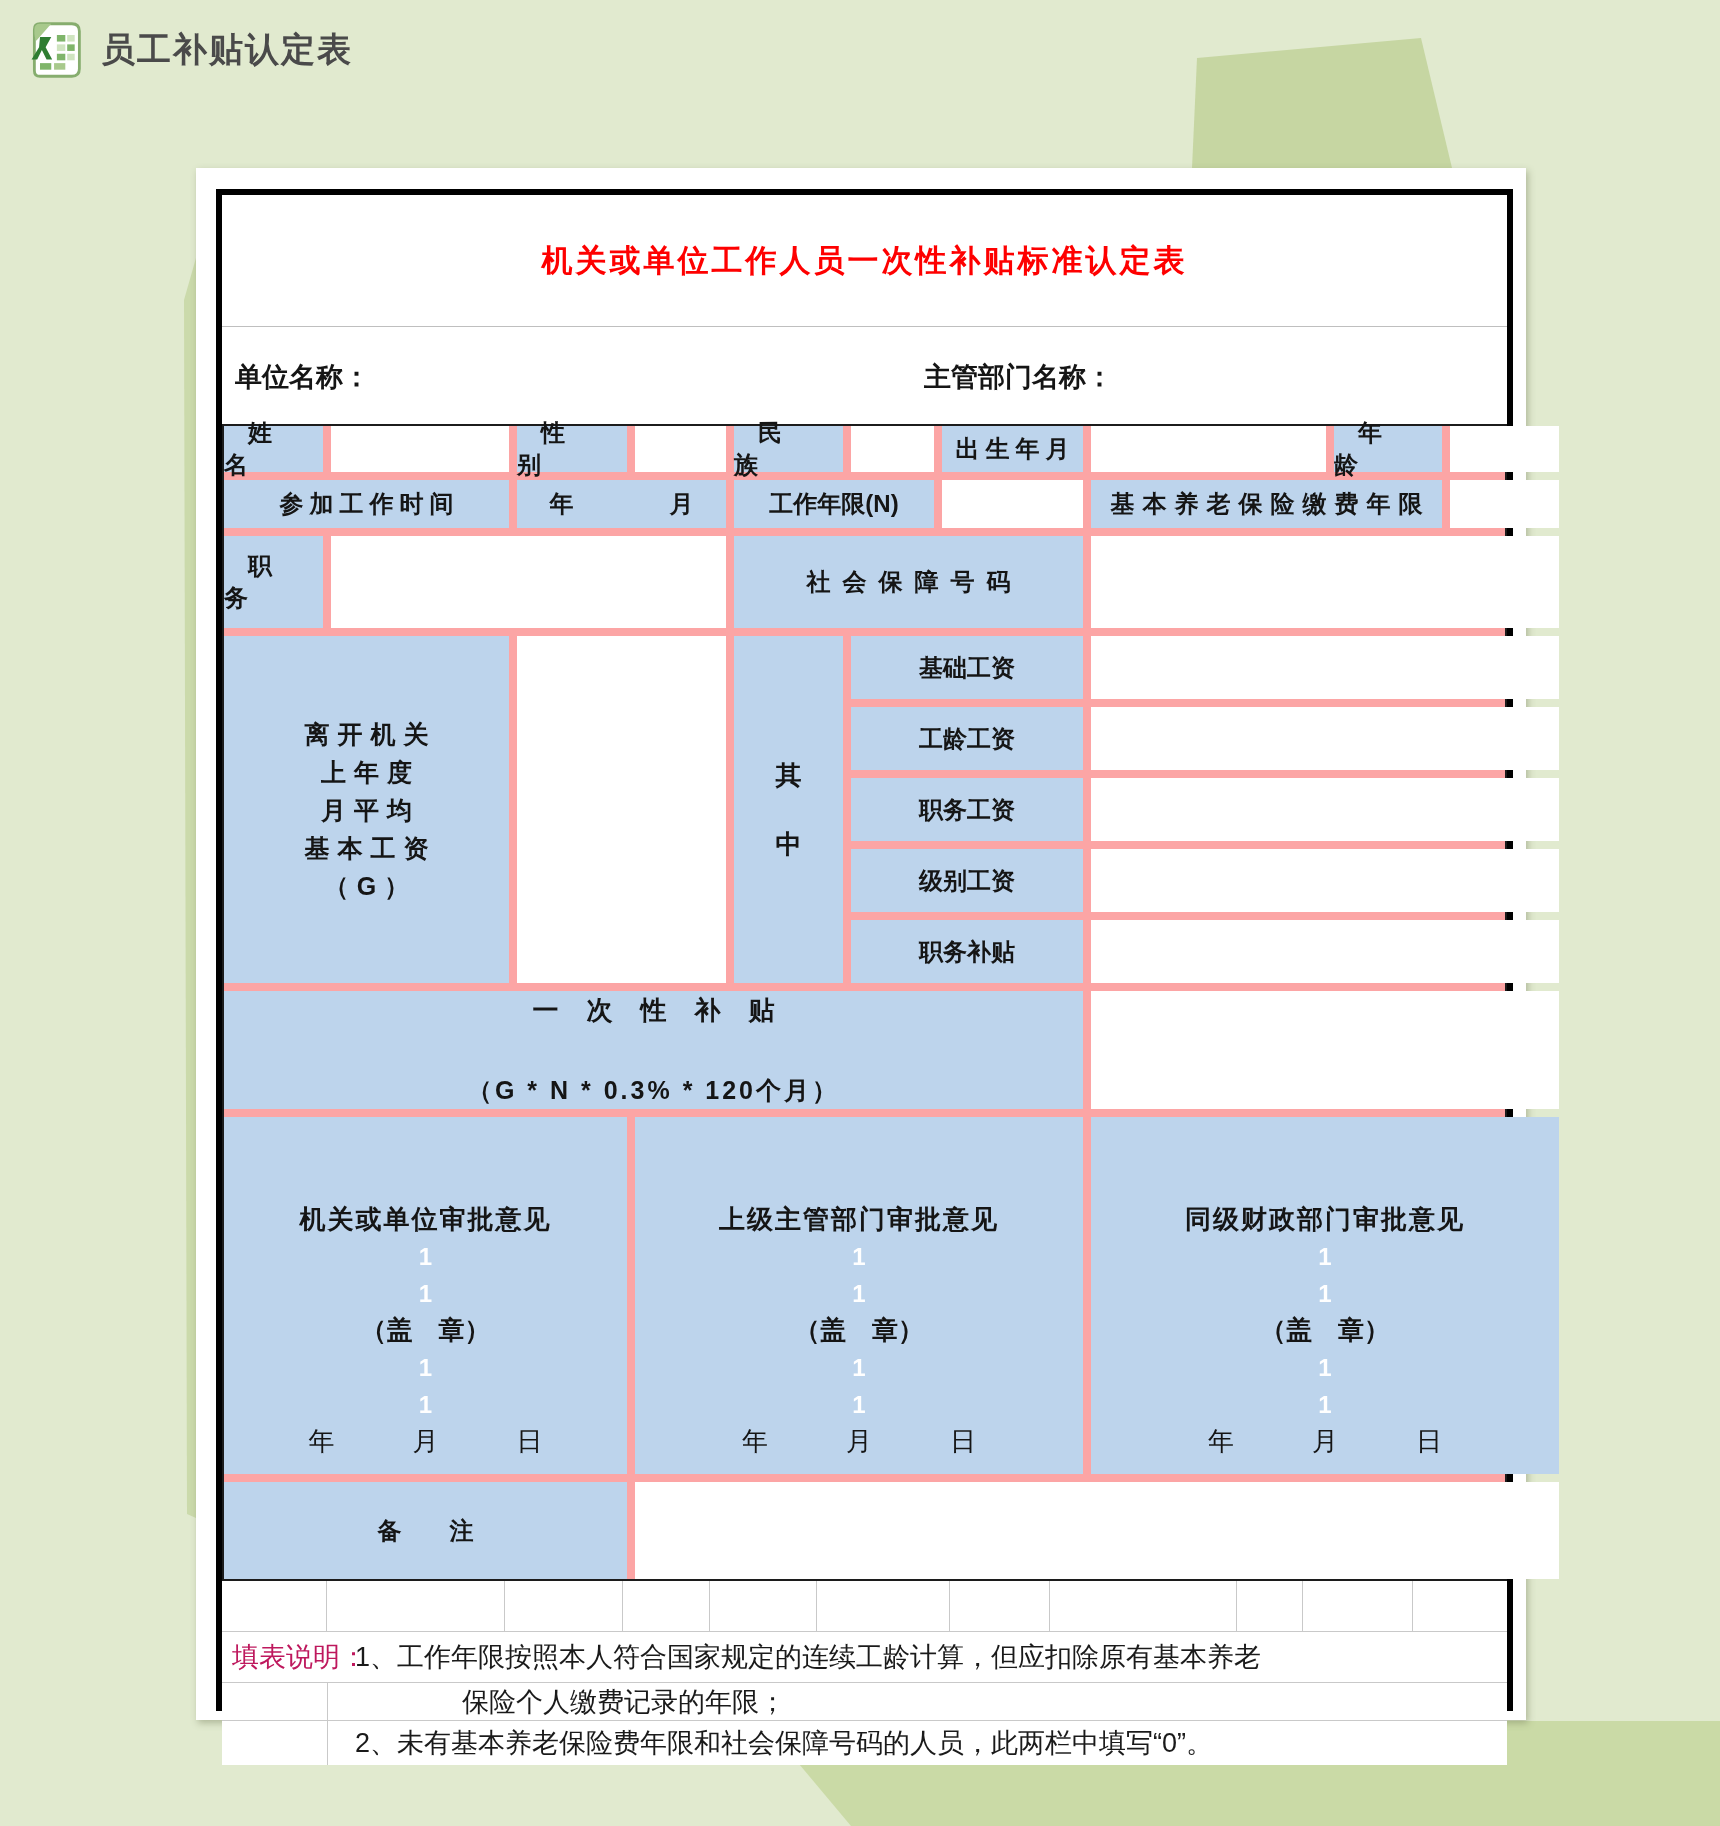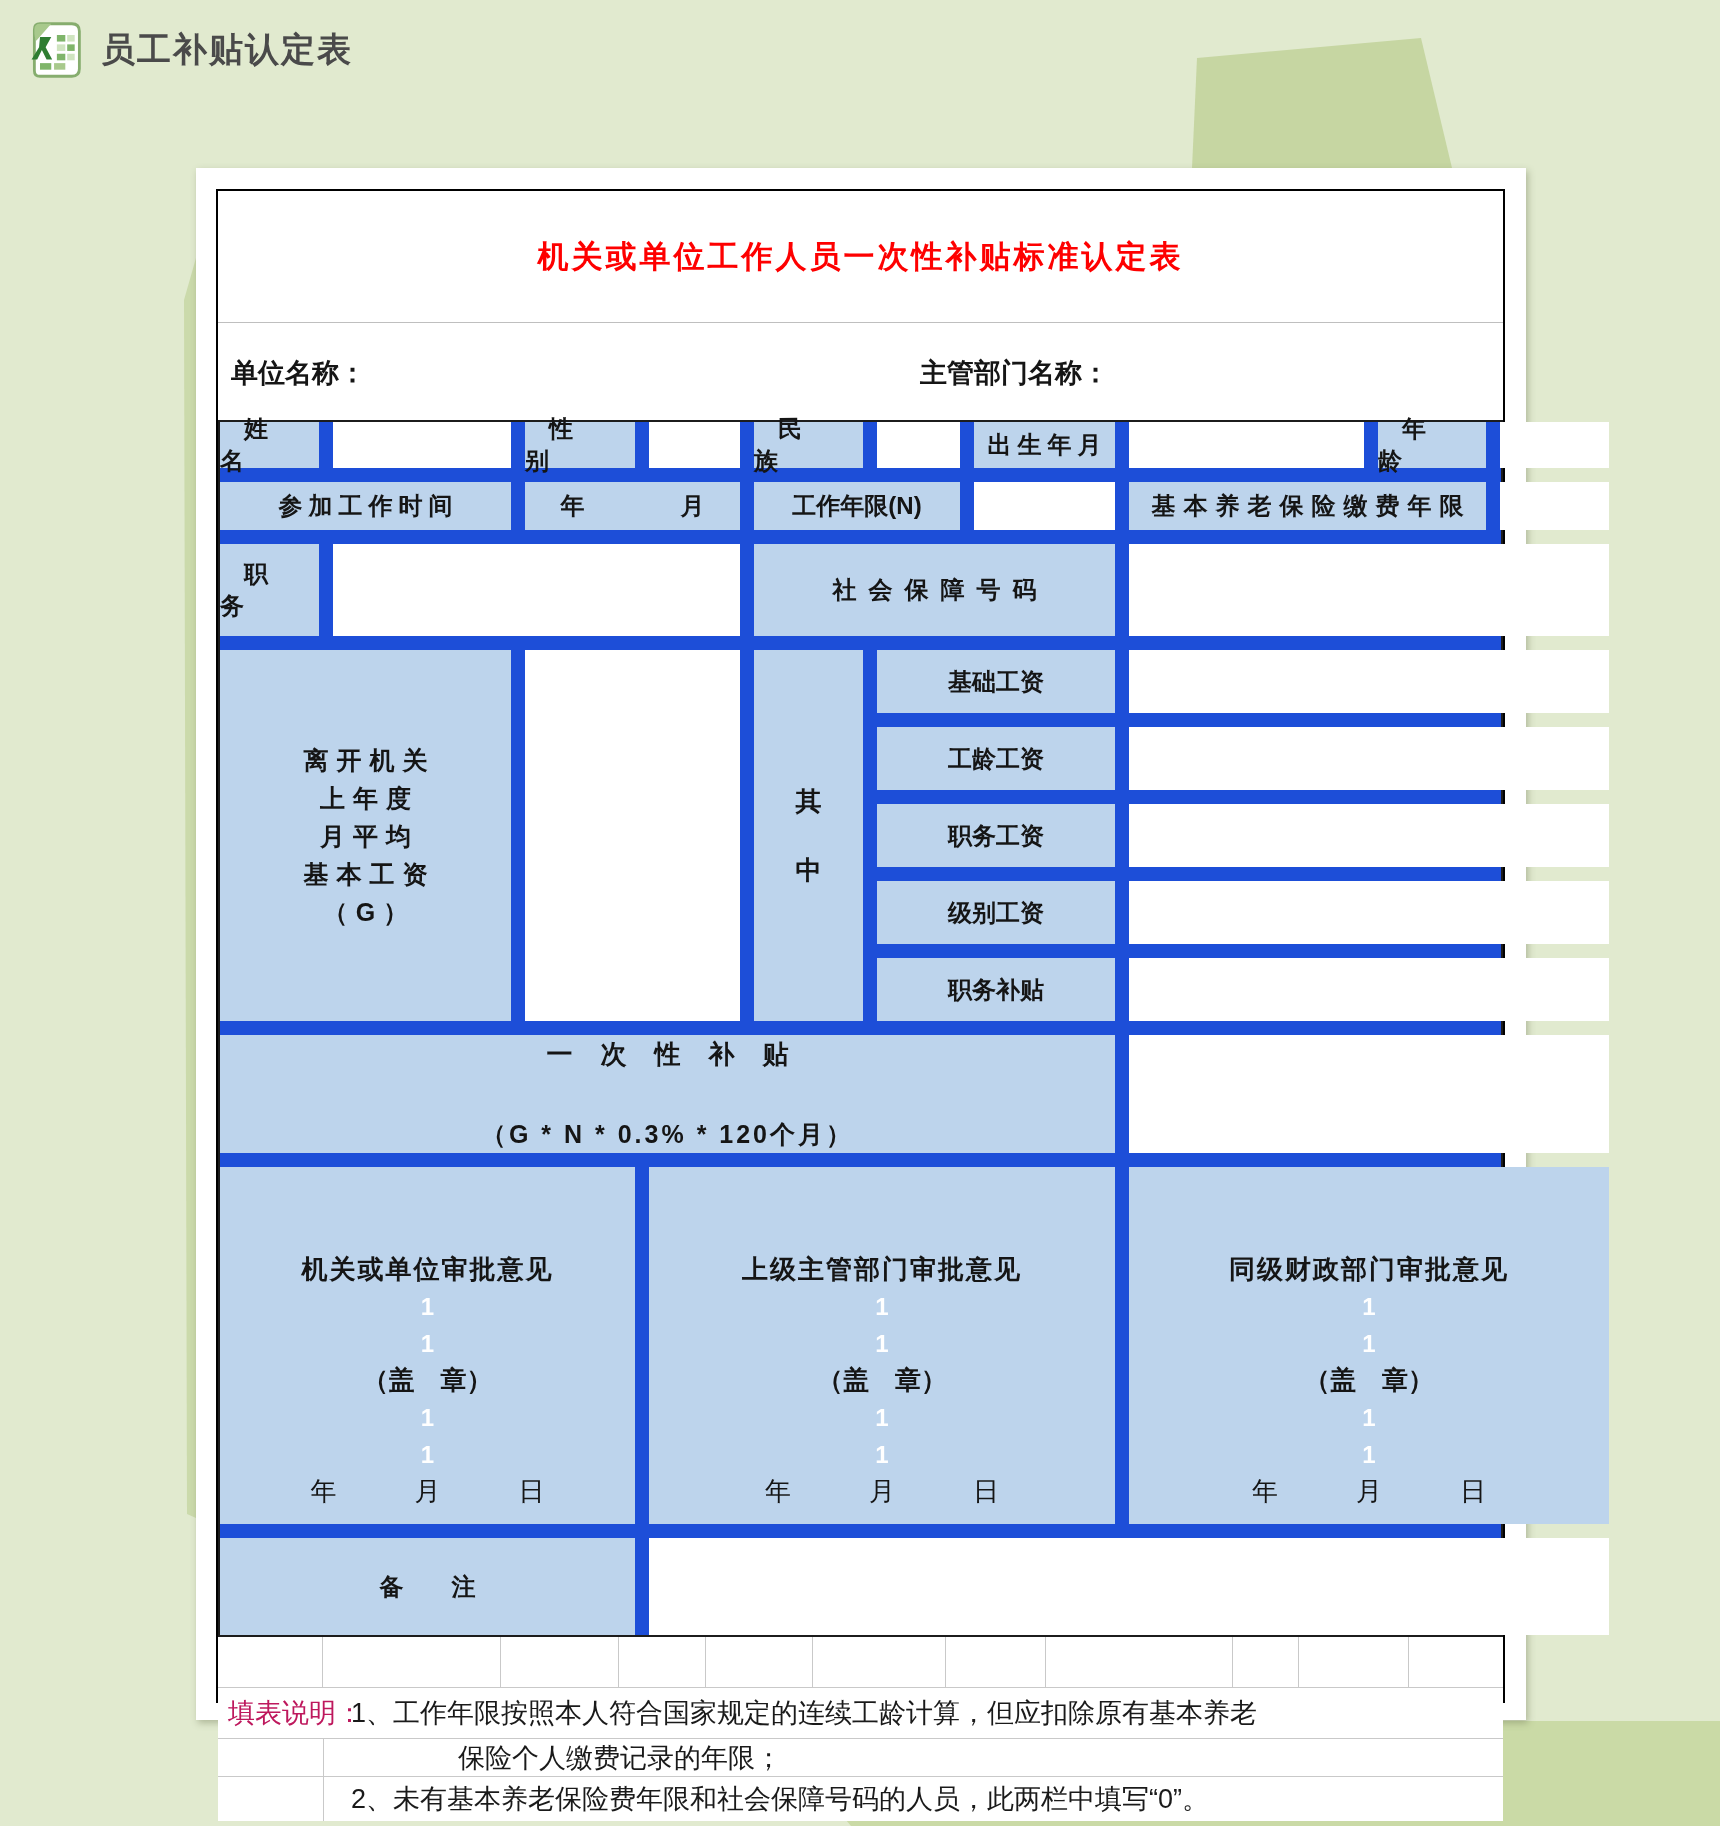--- a/index.html
+++ b/index.html
@@ -14,33 +14,33 @@
   .app-header{position:absolute;left:25px;top:20px;z-index:3;display:flex;align-items:center;gap:16px;}
   .app-title{font-size:34px;font-weight:700;color:#4a4a4a;letter-spacing:2px;}
   
   .page{
     position:absolute;left:196px;top:168px;width:1330px;height:1552px;
     background:#ffffff;z-index:2;
     box-shadow:2px 3px 7px rgba(110,120,85,.45);
   }
   .paper-inner{
     position:absolute;left:20px;top:21px;width:1285px;height:1510px;
-    border:2px solid #000000;background:#fff;
+    border:6px solid #000000;background:#fff;
   }
   .title-block{height:131px;border-bottom:1px solid #bfbfbf;display:flex;align-items:center;justify-content:center;}
   .form-title{font-size:31px;font-weight:700;color:#fe0000;letter-spacing:3px;}
   .company-row{position:relative;height:97px;}
   .co-label{position:absolute;left:13px;top:32px;font-size:27px;font-weight:700;}
   .dept-label{position:absolute;left:702px;top:32px;font-size:27px;font-weight:700;}
   
   .main-table{
     display:grid;
     grid-template-columns:99px 178px 110px 91px 109px 83px 141px 235px 108px 109px;
     grid-template-rows:46px 48px 92px 63px 63px 63px 63px 63px 118px 357px 97px;
-    gap:14px;background:#1d4ed8;border:2px solid #1c1c1c;
+    gap:8px;background:#fca5a5;border:2px solid #1c1c1c;
     width:1281px;
   }
   .cell{display:flex;align-items:center;justify-content:center;font-size:24px;font-weight:700;}
   .hb{background:#bdd4ec;}
   .wc{background:#ffffff;}
   .ls24{letter-spacing:24px;text-indent:24px;}
   .ls12{letter-spacing:12px;text-indent:12px;}
   .ls8{letter-spacing:8px;text-indent:8px;}
   .ls6{letter-spacing:6px;text-indent:6px;}
   .left-block{flex-direction:column;font-size:25px;line-height:38px;letter-spacing:8px;text-indent:8px;}

